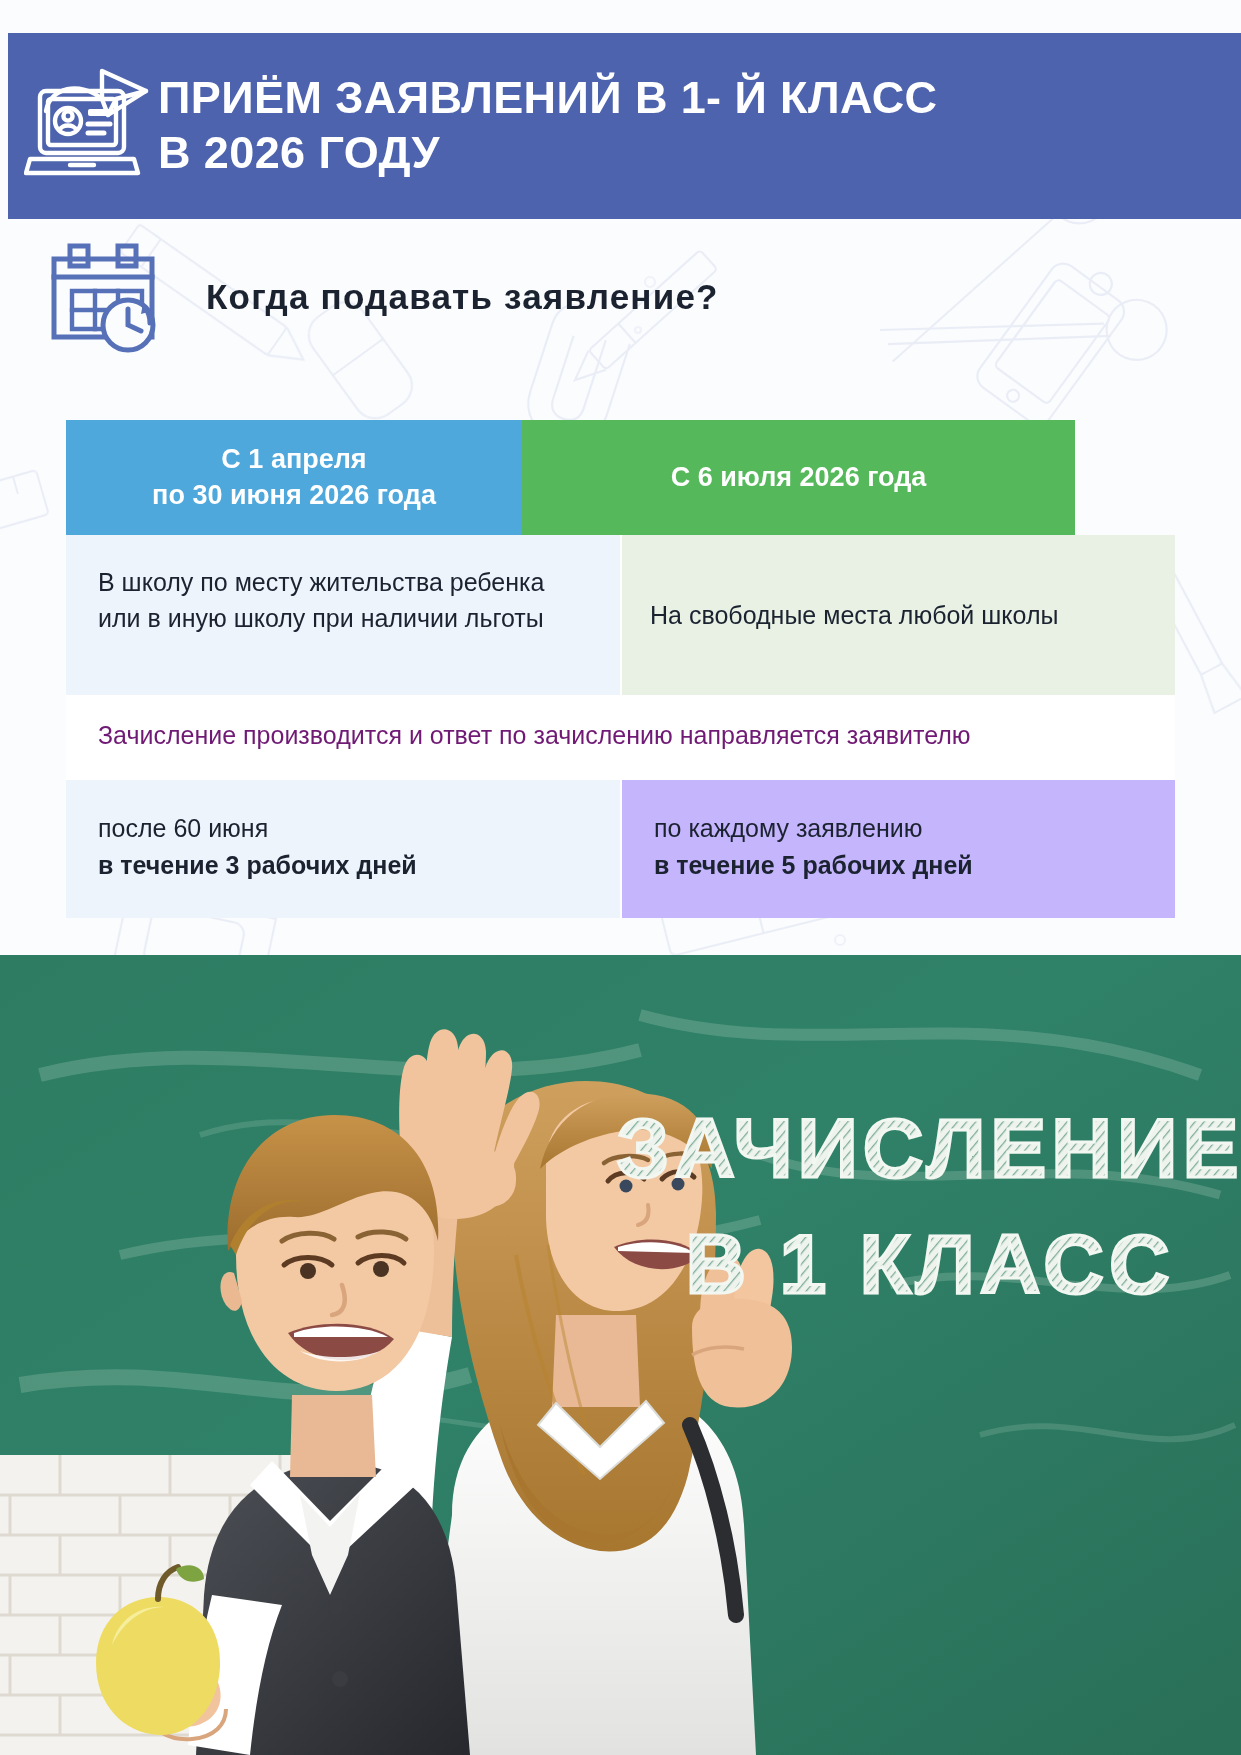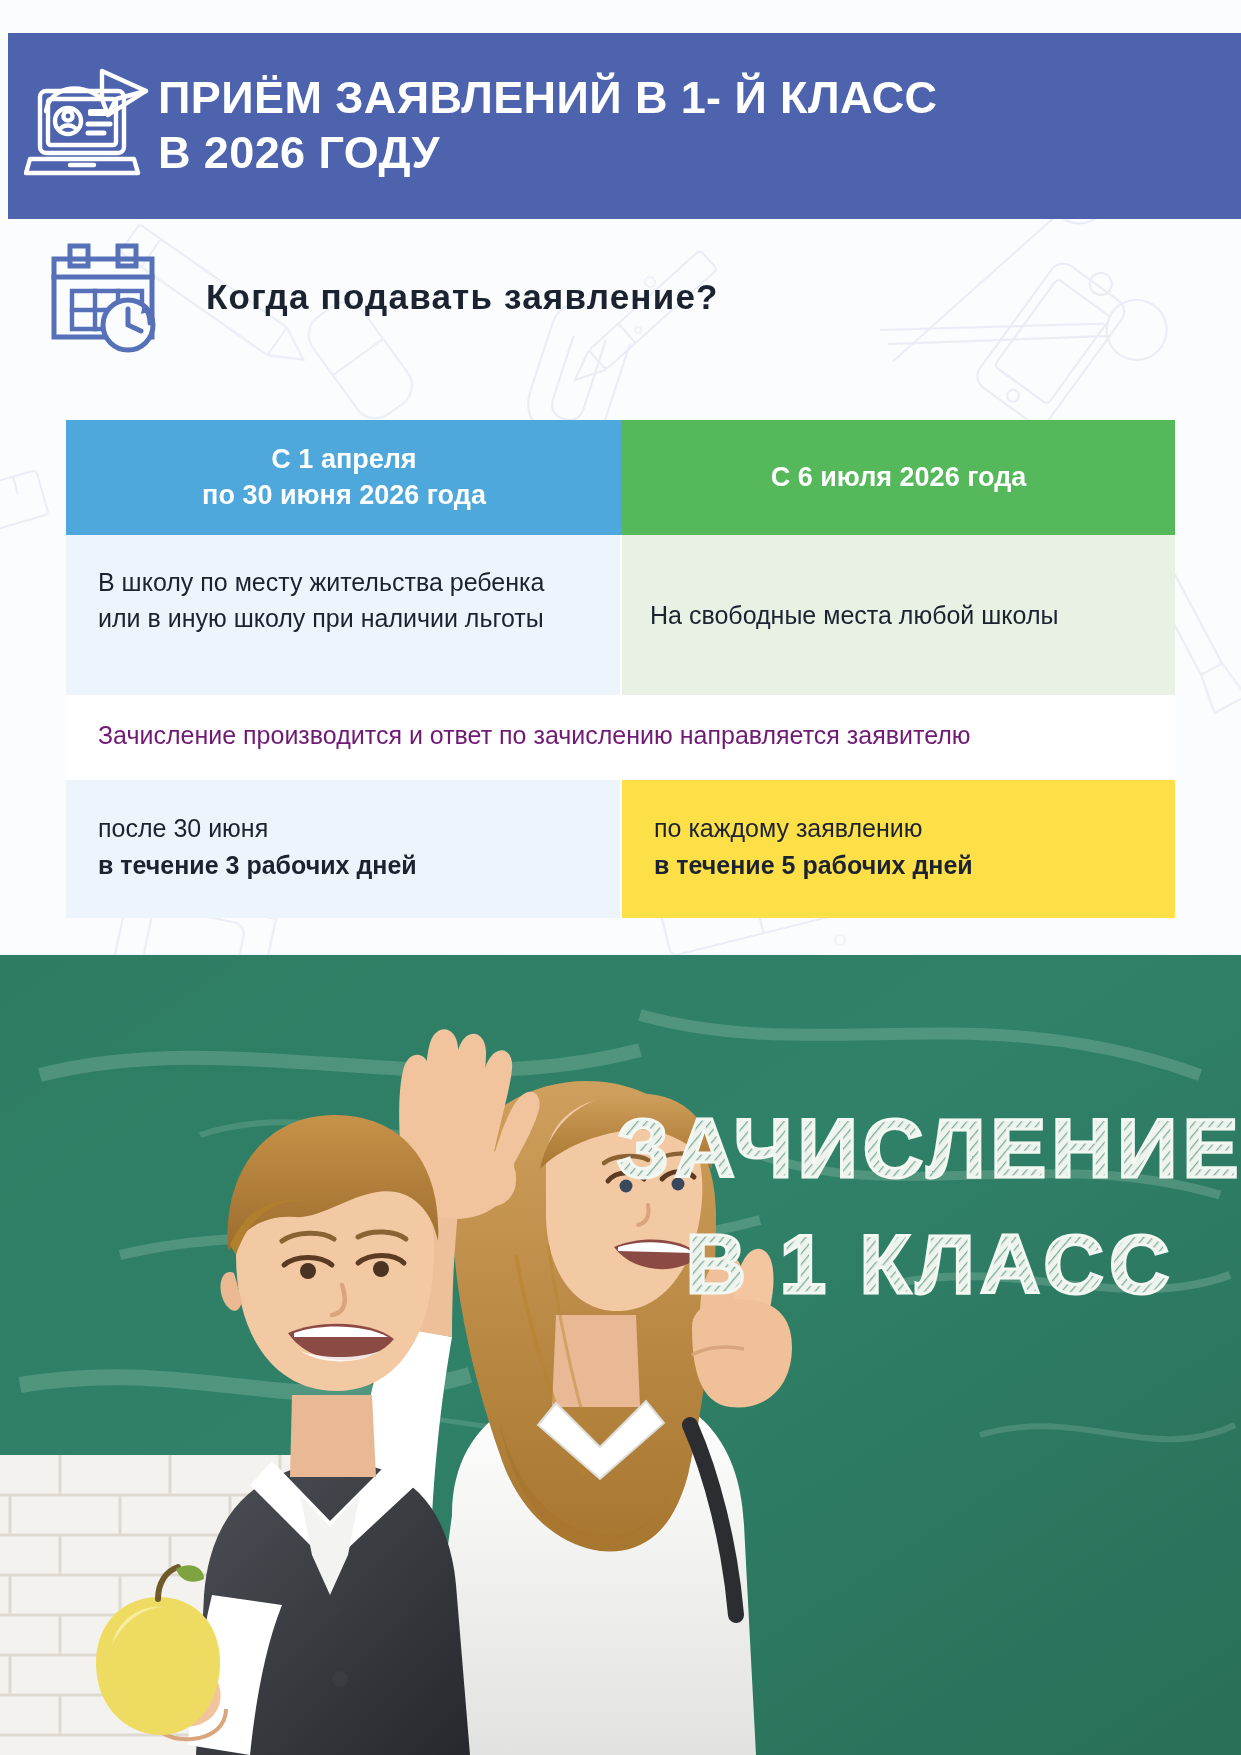--- a/index.html
+++ b/index.html
@@ -118,21 +118,21 @@
     font-size: 27px;
     font-weight: bold;
     line-height: 1.32;
     min-height: 110px;
     display: flex;
     flex-direction: column;
     justify-content: center;
     align-items: center;
   }
   .th .l2 { display: block; }
-  .th-blue  { background: #4fa8dc; width: 556px; }
+  .th-blue  { background: #4fa8dc; width: 456px; }
   .th-green { background: #55b85a; width: 553px; }
 
   .tb {
     padding: 30px 30px 30px 32px;
     font-size: 25px;
     line-height: 1.42;
     color: #1b2230;
     min-height: 160px;
   }
   .tb-blue  { background: #eef4fb; width: 556px; border-right: 2px solid #ffffff; }
@@ -149,21 +149,21 @@
   }
 
   .tfoot {
     padding: 30px 30px 34px 32px;
     font-size: 25px;
     line-height: 1.48;
     color: #1b2230;
     min-height: 130px;
   }
   .tfoot-blue  { background: #eef4fb; width: 556px; border-right: 2px solid #ffffff; }
-  .tfoot-green { background: #fde047; width: 553px; }
+  .tfoot-green { background: #c4b5fd; width: 553px; }
   .tfoot .strong { font-weight: bold; display: block; }
   .tfoot .light  { display: block; }
 
   
   .photo {
     position: absolute;
     left: 0; top: 955px;
     width: 1241px;
     height: 928px;
     overflow: hidden;
@@ -334,21 +334,21 @@
         <div class="tcell tb tb-blue">В школу по месту жительства ребенка или в иную школу при наличии льготы</div>
         <div class="tcell tb tb-green mid">На свободные места любой школы</div>
       </div>
 
       <div class="trow">
         <div class="tcell merged">Зачисление производится и ответ по зачислению направляется заявителю</div>
       </div>
 
       <div class="trow">
         <div class="tcell tfoot tfoot-blue">
-          <span class="light">после 30 июня</span>
+          <span class="light">после 60 июня</span>
           <span class="strong">в течение 3 рабочих дней</span>
         </div>
         <div class="tcell tfoot tfoot-green">
           <span class="light">по каждому заявлению</span>
           <span class="strong">в течение 5 рабочих дней</span>
         </div>
       </div>
 
     </div>
   </div>

